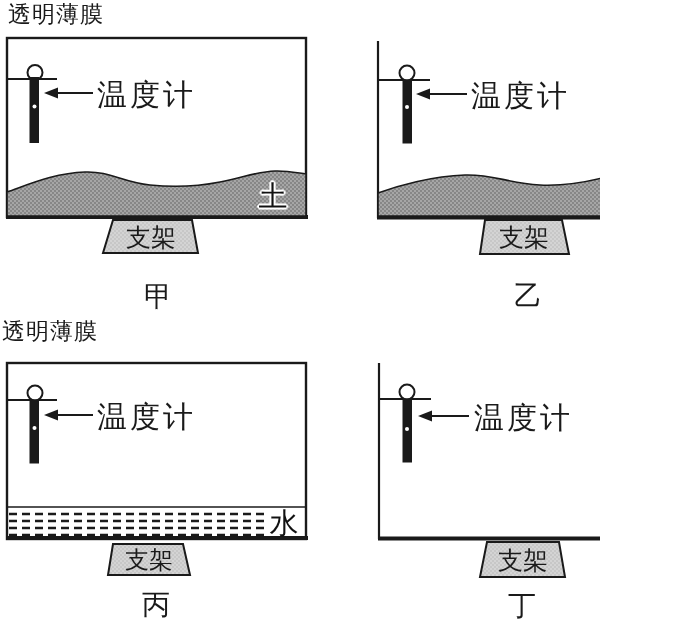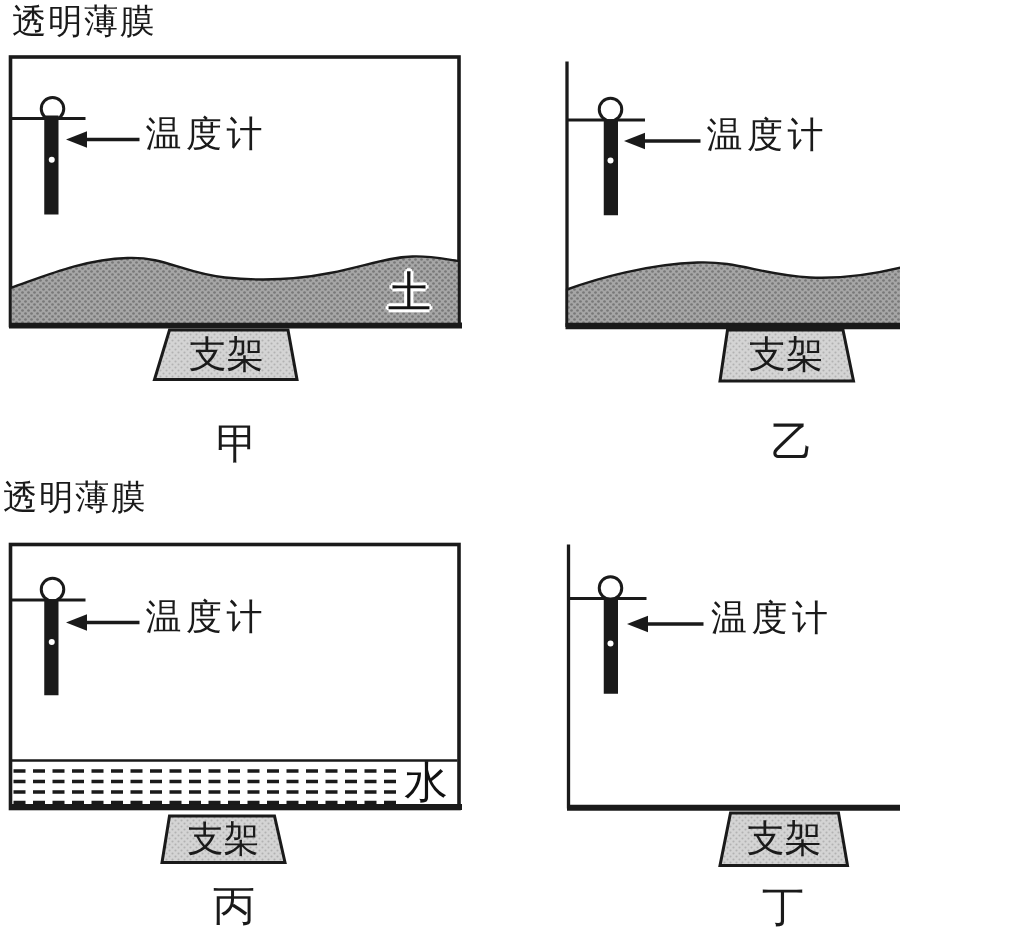--- a/index.html
+++ b/index.html
@@ -9,21 +9,21 @@
   html,body{margin:0;padding:0;}
   .canvas{
     position:relative;width:600px;height:620px;background:var(--background);
     font-family:"Liberation Serif","DejaVu Serif",serif;color:var(--line);
     overflow:hidden;
   }
   .panel{position:absolute;width:342px;height:310px;}
   .panel svg{position:absolute;left:0;top:0;}
   .lbl{position:absolute;white-space:nowrap;line-height:1;color:var(--line);}
   .film-lbl{font-size:23px;letter-spacing:1px;}
-  .thermo-lbl{font-size:24px;letter-spacing:3px;font-family:Liberation Mono, monospace;}
+  .thermo-lbl{font-size:30px;letter-spacing:3px;}
   .center{transform:translate(-50%,-50%);}
   .soil-lbl{
     font-size:29px;color:#111;
     text-shadow:-2px 0 0 #fff,2px 0 0 #fff,0 -2px 0 #fff,0 2px 0 #fff,
       -1px -1px 0 #fff,1px 1px 0 #fff,-1px 1px 0 #fff,1px -1px 0 #fff;
   }
   .water-lbl{font-size:29px;color:#111;}
   .stand-lbl{font-size:25px;}
   .stand-lbl.small{font-size:24px;}
   .caption{font-size:28px;}

